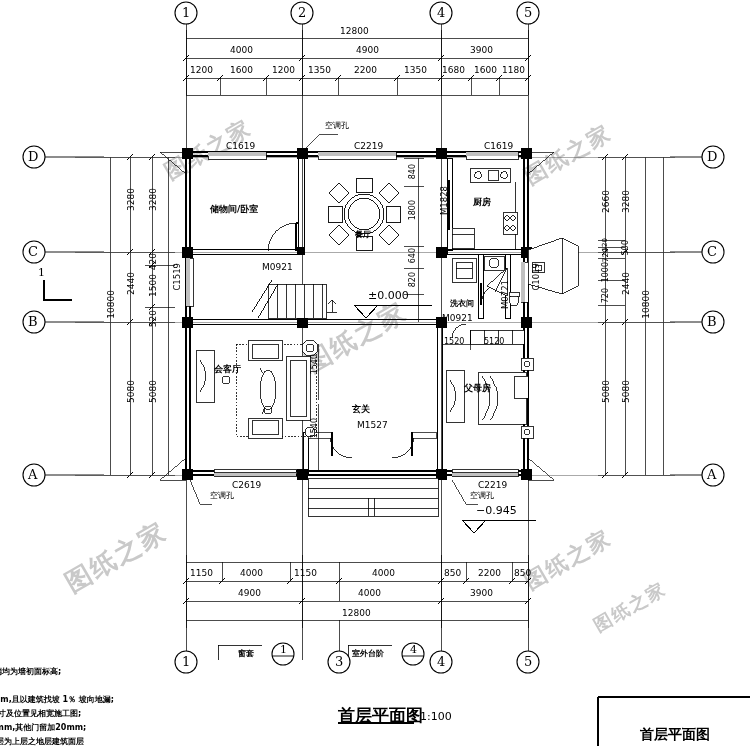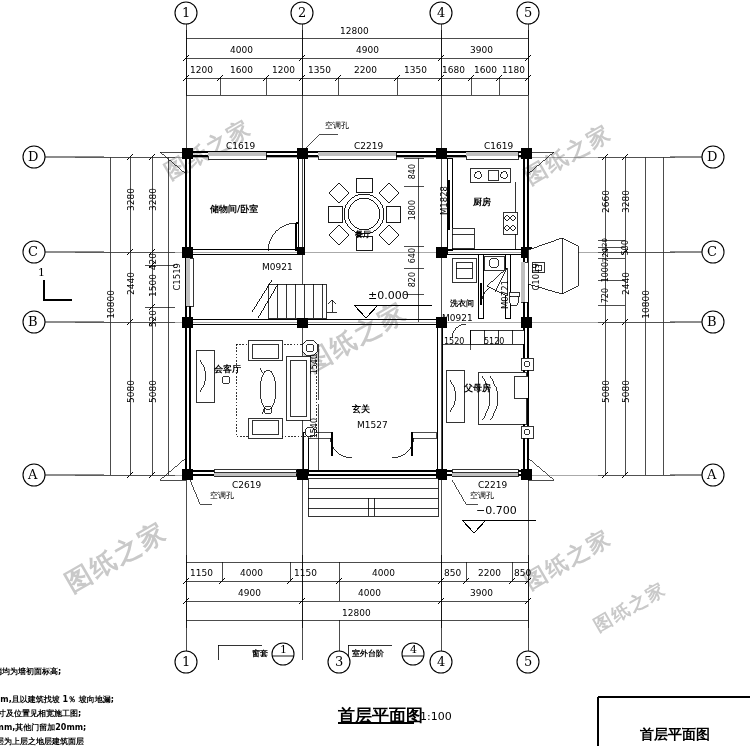--- a/index.html
+++ b/index.html
@@ -588,23 +588,23 @@
   <div class="tx lblv" style="left:439px;top:186px;">M1828</div>
   <div class="tx lbl" style="left:442px;top:313px;">M0921</div>
   <div class="tx lblv" style="left:500px;top:280px;">M0721</div>
   <div class="tx lbl" style="left:357px;top:420px;">M1527</div>
 
   <div class="tx lbl" style="left:325px;top:120px;font-size:8px;">空调孔</div>
   <div class="tx lbl" style="left:210px;top:490px;font-size:8px;">空调孔</div>
   <div class="tx lbl" style="left:470px;top:490px;font-size:8px;">空调孔</div>
 
   <div class="tx el" style="left:368px;top:289px;">±0.000</div>
-  <div class="tx el" style="left:476px;top:504px;">−0.700</div>
-
-  <div class="tx lbl" style="left:252px;top:648px;font-size:8px;font-weight:bold;">窗套</div>
+  <div class="tx el" style="left:476px;top:504px;">−0.945</div>
+
+  <div class="tx lbl" style="left:238px;top:648px;font-size:8px;font-weight:bold;">窗套</div>
   <div class="tx lbl" style="left:352px;top:648px;font-size:8px;font-weight:bold;">室外台阶</div>
 
   <div class="tx ttl" style="left:338px;top:704px;">首层平面图</div>
   <div class="tx" style="left:420px;top:710px;font-size:11px;font-family:'DejaVu Sans',sans-serif;">1:100</div>
 
   <div class="tx" style="left:640px;top:726px;font-size:14px;font-weight:bold;font-family:'DejaVu Sans',sans-serif;">首层平面图</div>
 
   <div class="tx note" style="left:-6px;top:666px;">端均为墙初面标高;</div>
   <div class="tx note" style="left:-8px;top:694px;">mm,且以建筑找坡 1％ 坡向地漏;</div>
   <div class="tx note" style="left:-10px;top:708px;">尺寸及位置见相宽施工图;</div>

